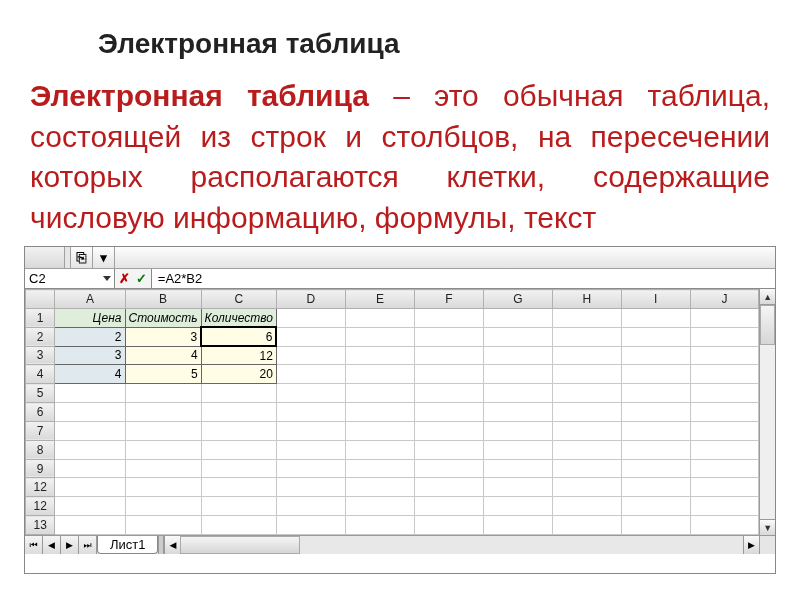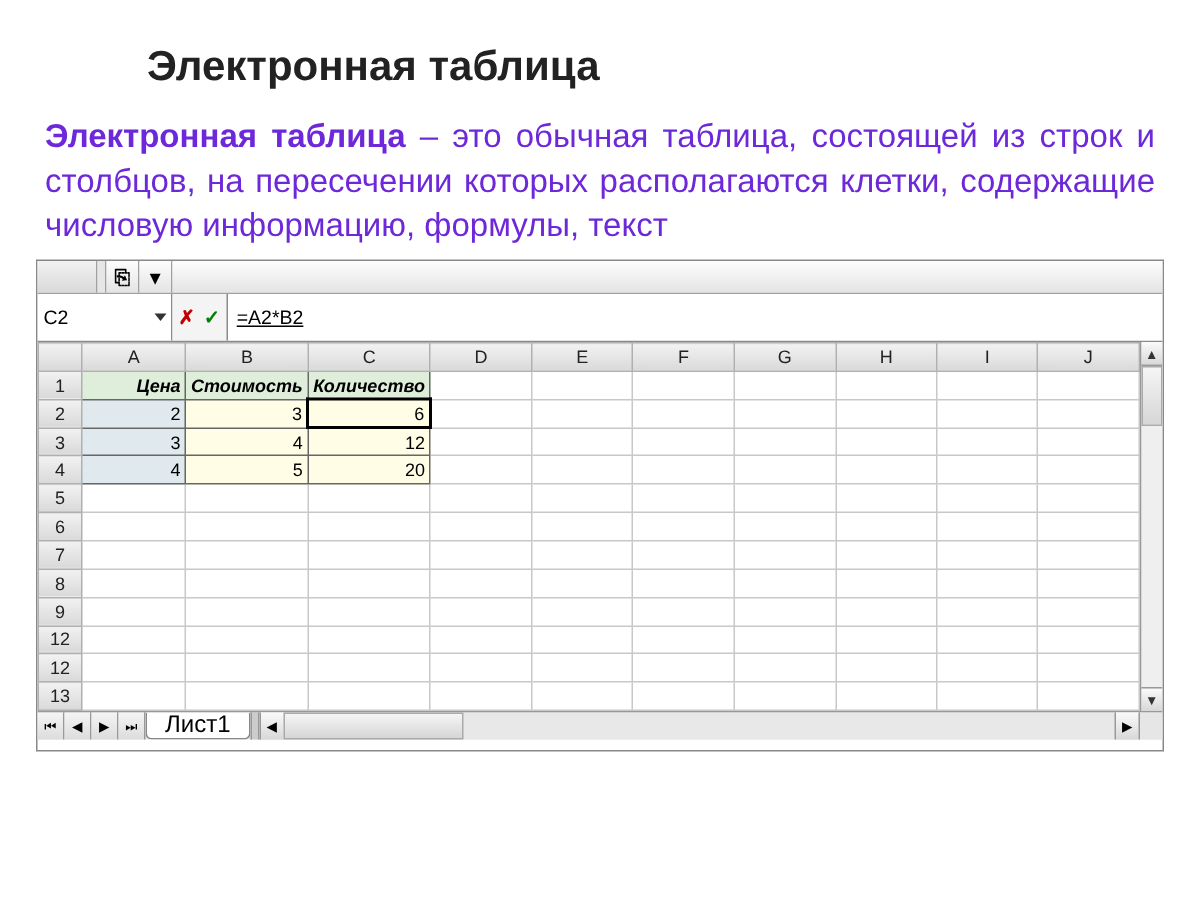--- a/index.html
+++ b/index.html
@@ -11,22 +11,22 @@
     font-family: Arial, sans-serif;
     overflow: hidden;
   }
   .page-title {
     font-size: 28px;
     font-weight: bold;
     color: #222;
     margin: 28px 0 16px 98px;
   }
   .description {
-    font-size: 22px;
-    color: #6d28d9;
+    font-size: 30px;
+    color: #b91c1c;
     margin: 0 30px 8px 30px;
     text-align: justify;
     line-height: 1.35;
   }
   .description b { font-weight: bold; }
 
   .app {
     position: relative;
     width: 752px;
     height: 328px;
@@ -57,21 +57,21 @@
     width: 22px;
     display:flex;align-items:center;justify-content:center;
     background: linear-gradient(#fdfdfd,#e4e4e4);
     border-right: 1px solid #a0a0a0;
     font-size: 13px;
     font-weight: bold;
   }
   .fb-empty { flex:1; background:linear-gradient(#fdfdfd,#e4e4e4); }
 
   .namebox-row {
-    display:flex; height:32px; border-bottom:1px solid #8a8a8a;
+    display:flex; height:20px; border-bottom:1px solid #8a8a8a;
   }
   .namebox {
     width: 90px;
     display:flex;align-items:center;justify-content:space-between;
     padding:0 3px 0 4px;
     font-size: 13px;
     background:#fff;
     border-right:1px solid #8a8a8a;
   }
   .dd-triangle {
@@ -82,21 +82,21 @@
     padding:0 4px;
     gap:6px;
     background:#f4f4f4;
     border-right:1px solid #8a8a8a;
   }
   .fb-icons span { font-size:13px; font-weight:bold; }
   .icon-cancel { color:#c00000; }
   .icon-enter { color:#008000; }
   .formula-input {
     flex:1; display:flex;align-items:center;
-    padding-left:6px; font-size:13px; background:#fff;text-decoration:underline;
+    padding-left:6px; font-size:13px; background:#fff;
   }
 
   .sheet-area {
     display:flex;
     height:246px;
     overflow:hidden;
   }
   .grid { border-collapse:collapse; table-layout:fixed; }
   .colhead th, .rowhead, .corner {
     background:linear-gradient(#f2f2f2,#d9d9d9);
@@ -112,21 +112,21 @@
     border:1px solid #c8c8c8;
     height:18px;
     width:72px;
     font-size:12px;
     padding:0 3px;
     text-align:right;
   }
   .hdr-cell {
     background:#dfeeda;
     font-style:italic;
-    font-weight:bold;
+    font-weight:normal;
     text-align:right;
     border:1px solid #666 !important;
     margin-top:20px;
   }
   .num-a { background:#dfe9ee; text-align:right; border:1px solid #666 !important; }
   .num-b { background:#fffde6; text-align:right; border:1px solid #666 !important; }
   .num-c { background:#fffde6; text-align:right; border:1px solid #666 !important; }
   .selected { border:2px solid #000 !important; }
 
   .vscroll {
@@ -147,21 +147,21 @@
     display:flex;height:19px;background:#e6e6e6;border-top:1px solid #999;
     align-items:stretch;
   }
   .tabnav { display:flex; }
   .tabnav div {
     width:18px;background:linear-gradient(#f5f5f5,#dcdcdc);
     border-right:1px solid #999;display:flex;align-items:center;justify-content:center;font-size:9px;
   }
   .tab {
     padding:0 12px;background:#fff;border:1px solid #888;border-top:none;
-    font-size:16px;display:flex;align-items:center;
+    font-size:13px;display:flex;align-items:center;
     border-radius:0 0 4px 4px;
   }
   .hsplitter { width:6px;background:#ccc;border-left:1px solid #999;border-right:1px solid #999; }
   .hscroll { flex:1;display:flex;background:#e8e8e8; }
   .hbtn { width:16px;background:linear-gradient(#fafafa,#d8d8d8);border-left:1px solid #999;display:flex;align-items:center;justify-content:center;font-size:9px; }
   .htrack { flex:1;position:relative; }
   .hthumb { position:absolute;left:0;top:0;bottom:0;width:120px;background:linear-gradient(#f5f5f5,#d6d6d6);border:1px solid #aaa; }
   .sscorner { width:16px;background:#e6e6e6;border-left:1px solid #999; }
 </style>
 </head>

